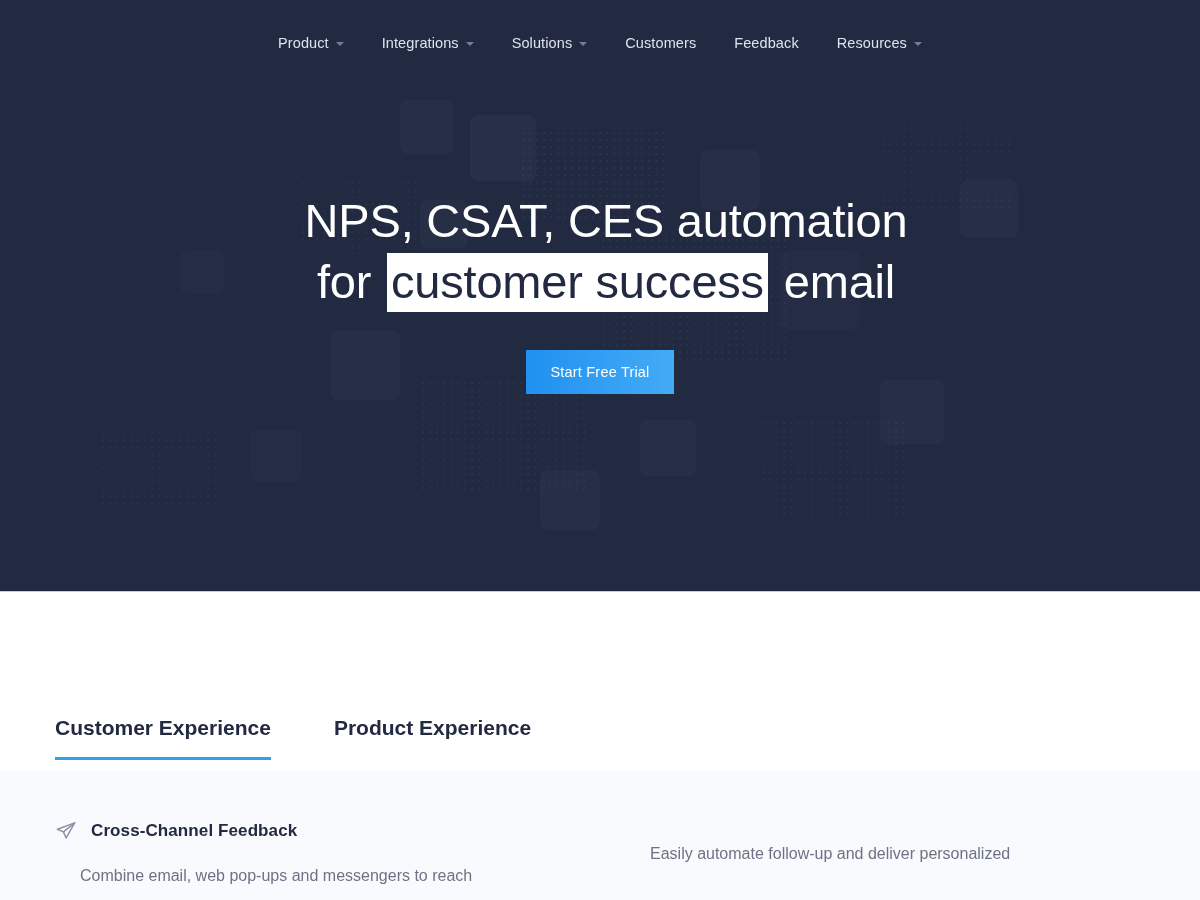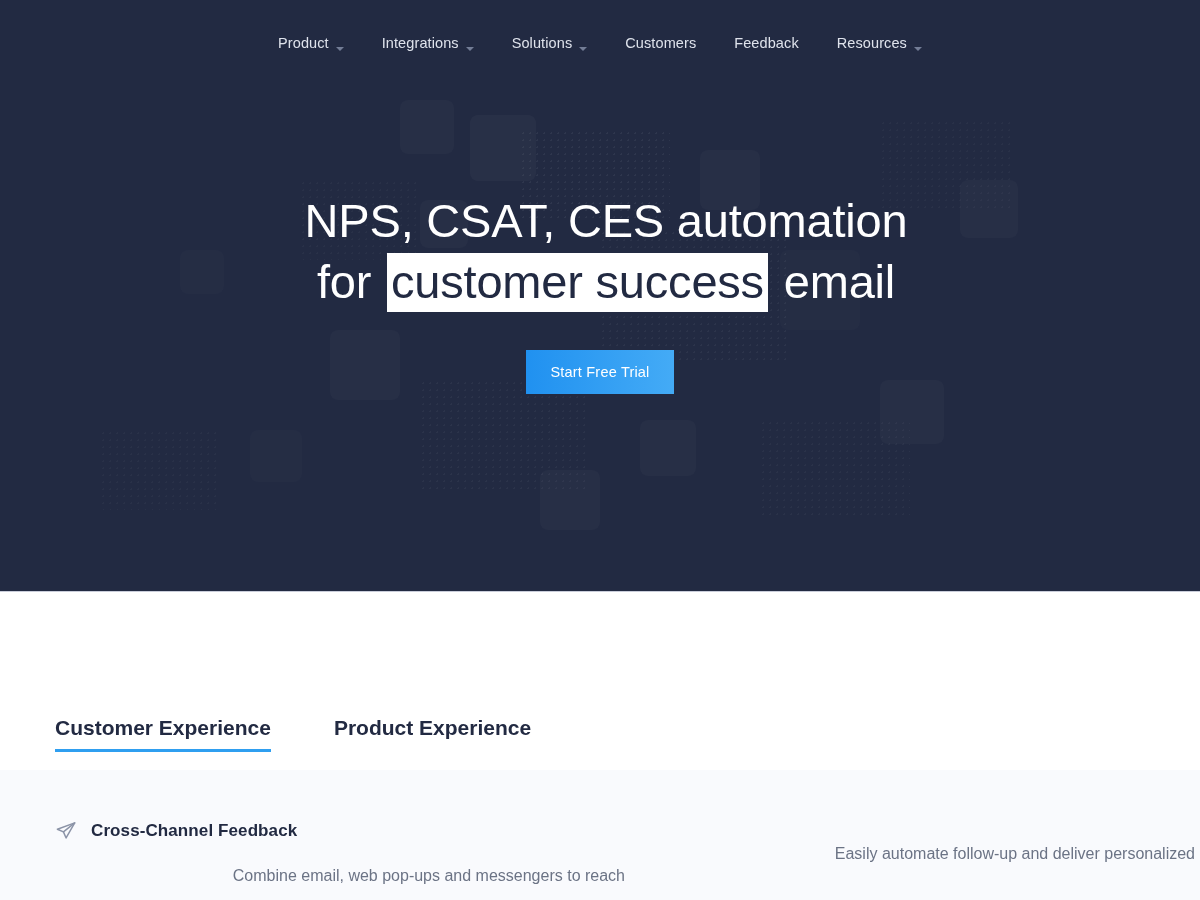--- a/index.html
+++ b/index.html
@@ -40,21 +40,21 @@
     position: relative;
     z-index: 5;
     height: 86px;
     display: flex;
     align-items: center;
     justify-content: center;
     gap: 0;
   }
   .nav-item {
     display: flex;
-    align-items: flex-end;
+    align-items: center;
     gap: 7px;
     padding: 8px 19px;
     color: #dfe3ec;
     font-size: 14.5px;
     letter-spacing: .1px;
     cursor: pointer;
     white-space: nowrap;
   }
   .caret {
     width: 0; height: 0;
@@ -114,42 +114,42 @@
     left: 55px;
     top: 124px;
     display: flex;
     gap: 63px;
   }
   .tab {
     position: relative;
     font-size: 21px;
     font-weight: bold;
     color: #222a42;
-    padding-bottom: 12px;
+    padding-bottom: 20px;
     cursor: pointer;
     white-space: nowrap;
   }
   .tab.active::after {
     content: "";
     position: absolute;
     left: 0; right: 0; bottom: 0;
     height: 3px;
     background: #2f9ff0;
   }
 
   
   .features {
     width: 1200px;
     height: 130px;
     background: #f9fafd;
     padding: 50px 55px 0;
     display: flex;
     gap: 0;
   }
-  .feature { width: 570px; flex: none; text-align: right; }
+  .feature { width: 570px; flex: none; }
   .feature-head {
     display: flex;
     align-items: center;
     gap: 14px;
   }
   .f-icon {
     width: 22px; height: 22px;
     flex: none;
     color: #8b93a7;
     display: flex;

